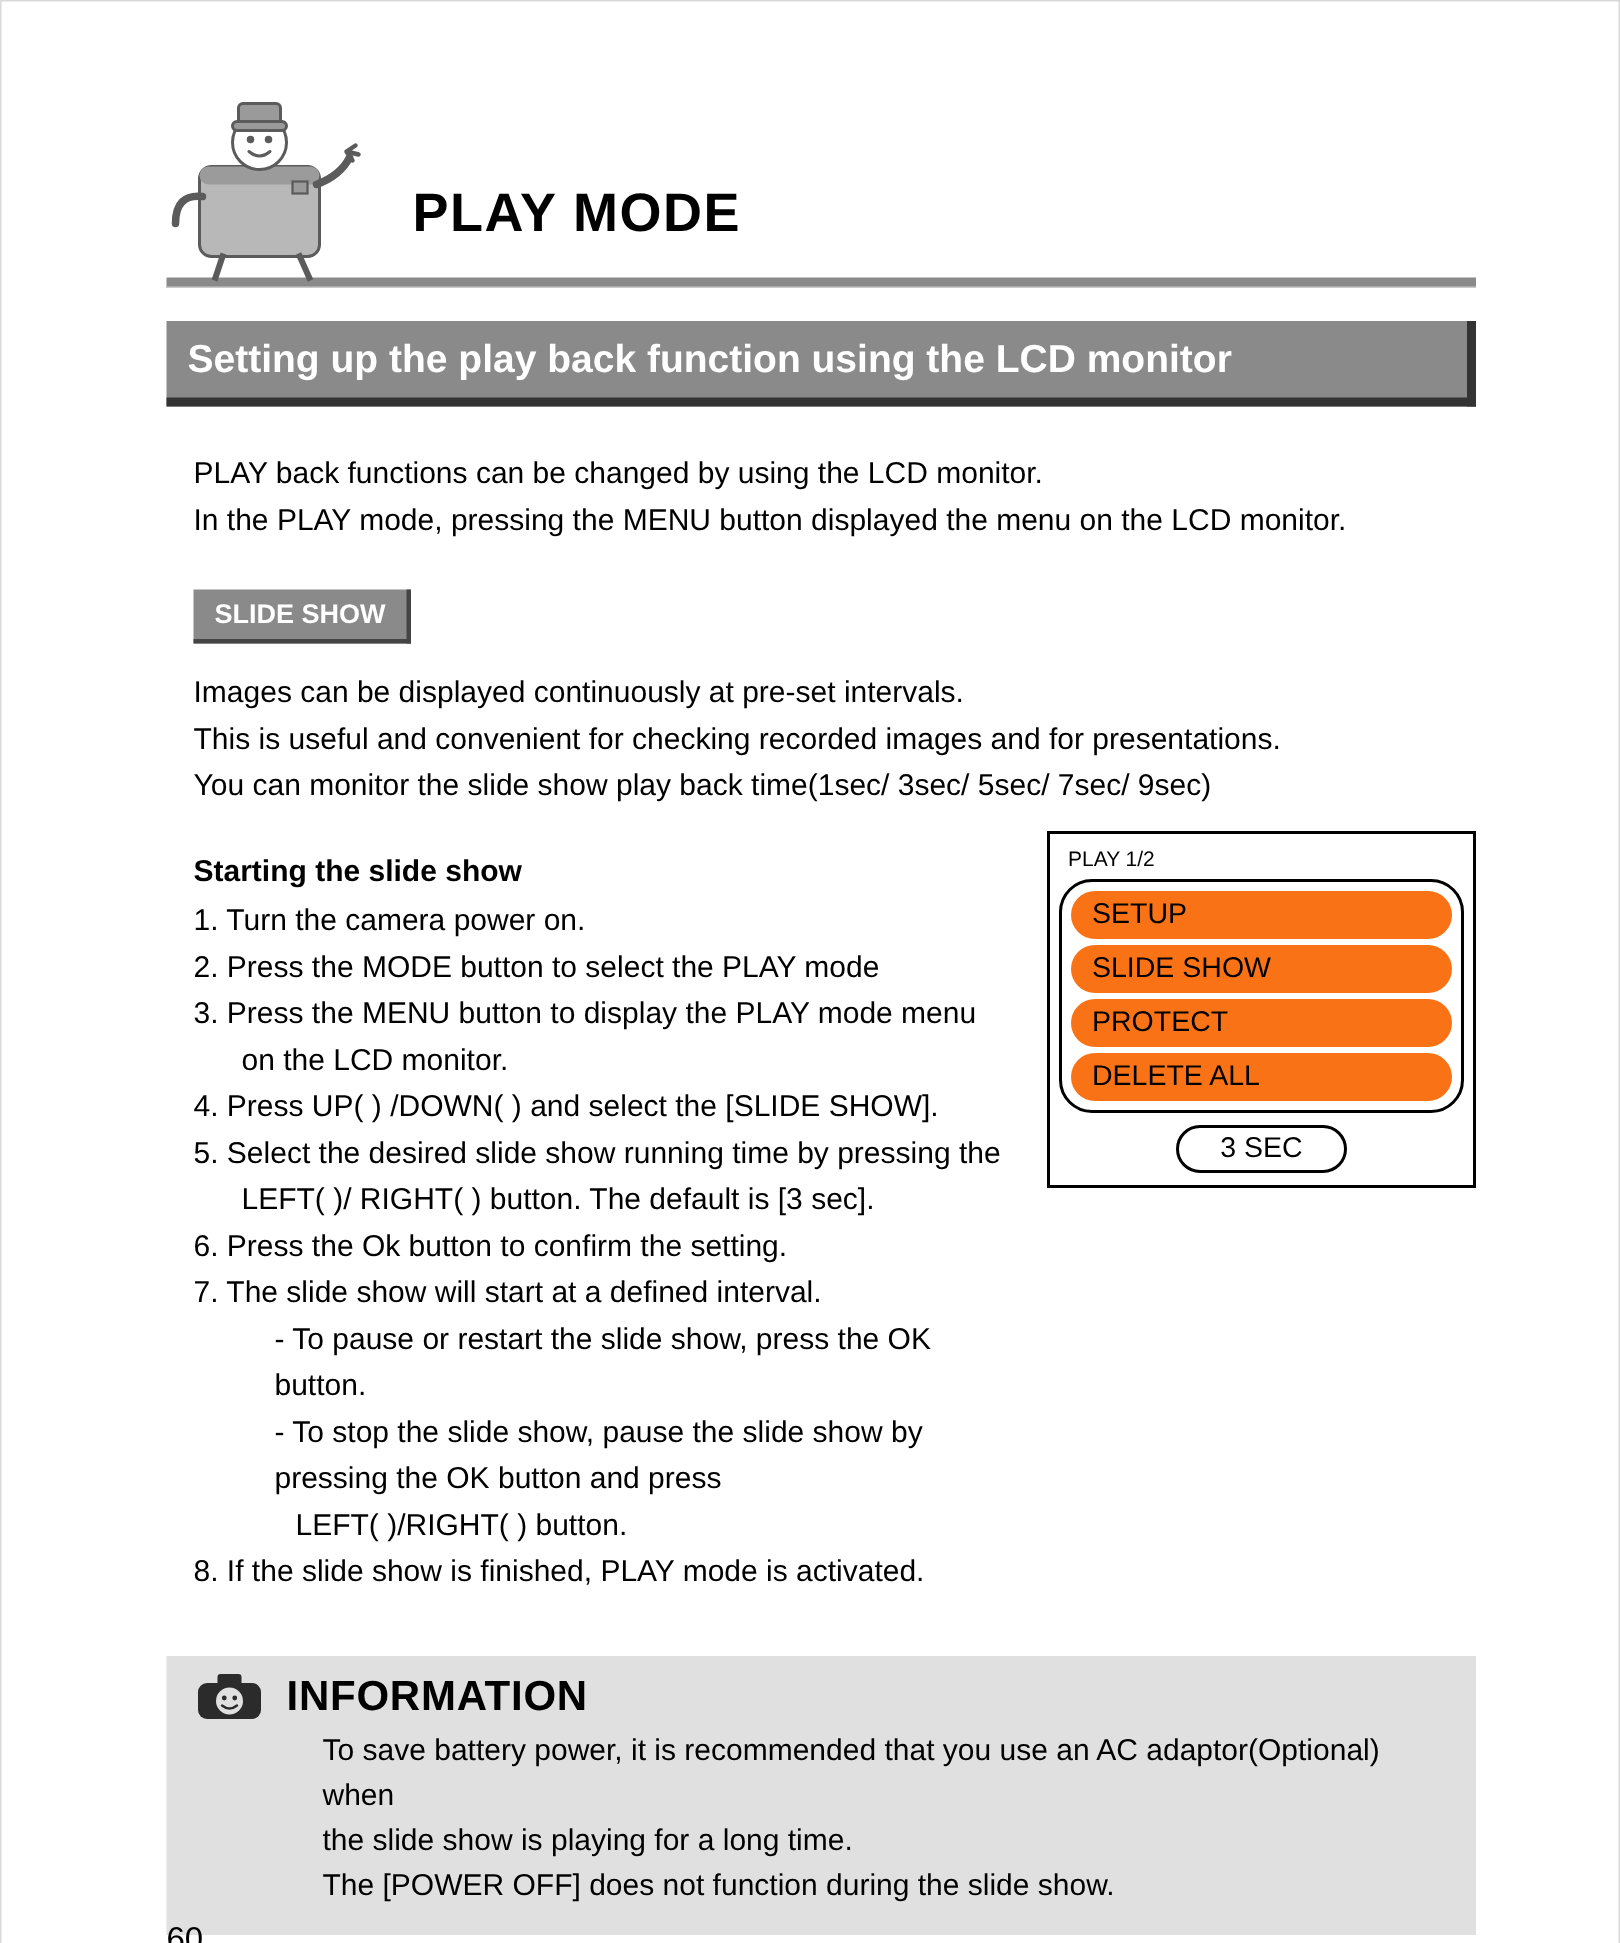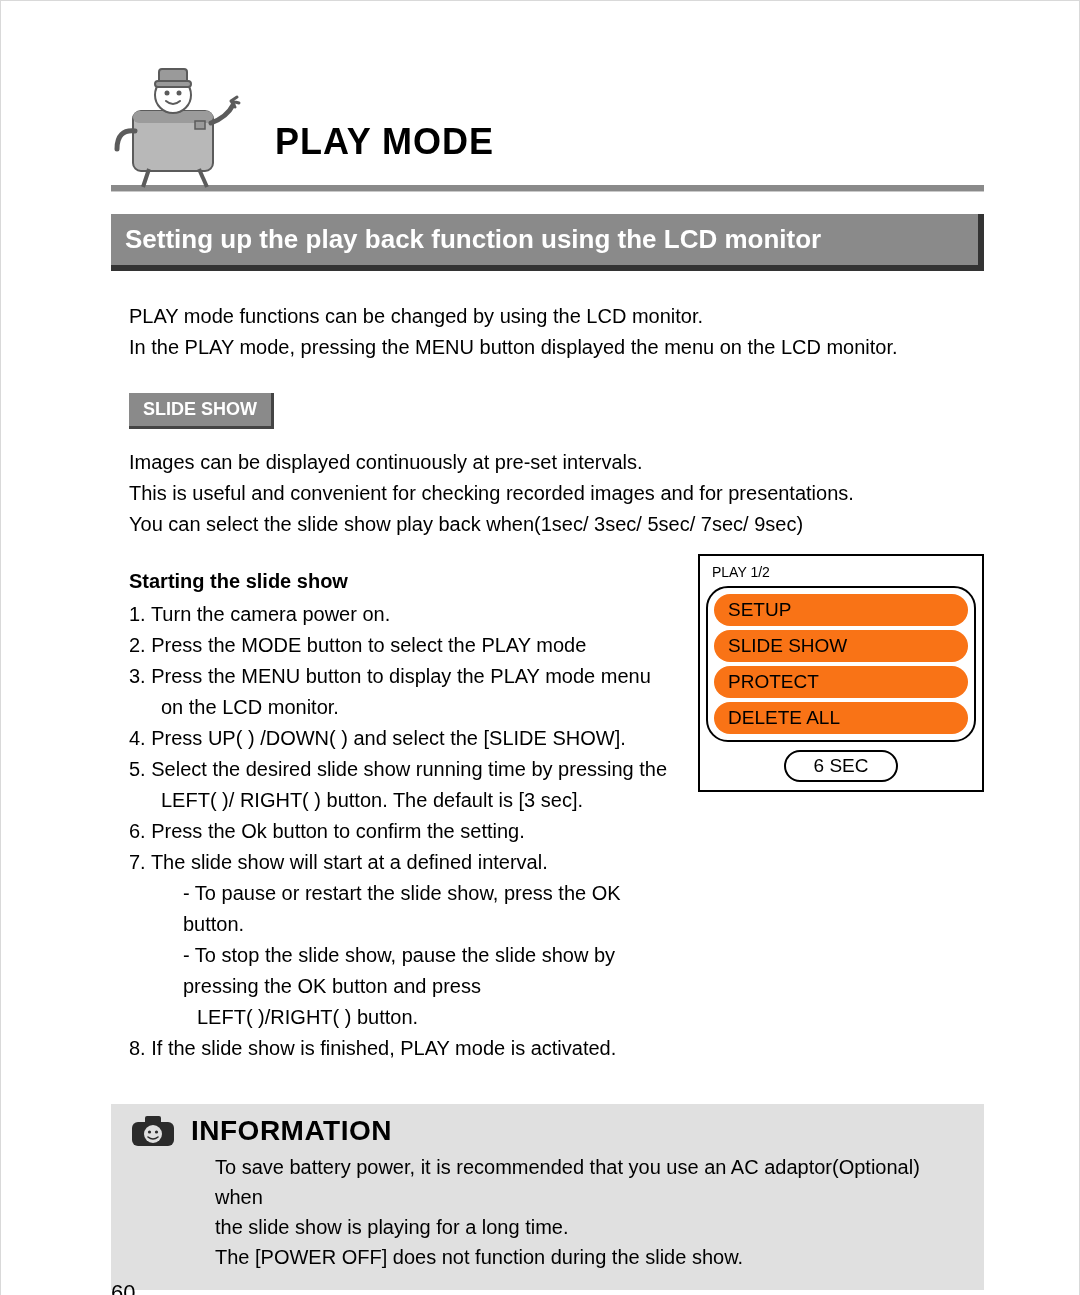--- a/index.html
+++ b/index.html
@@ -215,32 +215,32 @@
       <div class="title-text">PLAY MODE</div>
     </div>
     <div class="header-underline"></div>
   </div>
 
   
   <div class="section-bar">Setting up the play back function using the LCD monitor</div>
 
   
   <div class="body-text">
-    <p>PLAY mode functions can be changed by using the LCD monitor.</p>
+    <p>PLAY back functions can be changed by using the LCD monitor.</p>
     <p>In the PLAY mode, pressing the MENU button displayed the menu on the LCD monitor.</p>
   </div>
 
   
   <div class="tag">SLIDE SHOW</div>
 
   
   <div class="body-text" style="margin-top:18px;">
     <p>Images can be displayed continuously at pre-set intervals.</p>
     <p>This is useful and convenient for checking recorded images and for presentations.</p>
-    <p>You can select the slide show play back when(1sec/ 3sec/ 5sec/ 7sec/ 9sec)</p>
+    <p>You can monitor the slide show play back time(1sec/ 3sec/ 5sec/ 7sec/ 9sec)</p>
   </div>
 
   
   <div class="two-col">
     <div class="steps">
       <p class="subhead">Starting the slide show</p>
       <p>1. Turn the camera power on.</p>
       <p>2. Press the MODE button to select the PLAY mode</p>
       <p>3. Press the MENU button to display the PLAY mode menu</p>
       <p class="indent">on the LCD monitor.</p>
@@ -257,21 +257,21 @@
 
     <div class="lcd">
       <div class="lcd-title">PLAY 1/2</div>
       <div class="items">
         <div class="item">SETUP</div>
         <div class="item">SLIDE SHOW</div>
         <div class="item">PROTECT</div>
         <div class="item">DELETE ALL</div>
       </div>
       <div class="pill-row">
-        <div class="pill">6 SEC</div>
+        <div class="pill">3 SEC</div>
       </div>
     </div>
   </div>
 
   
   <div class="info-box">
     <div class="info-head">
       <svg class="icon" viewBox="0 0 44 34">
         <rect x="1" y="8" width="42" height="24" rx="6" fill="#2b2b2b"></rect>
         <rect x="14" y="2" width="16" height="8" rx="2" fill="#2b2b2b"></rect>

